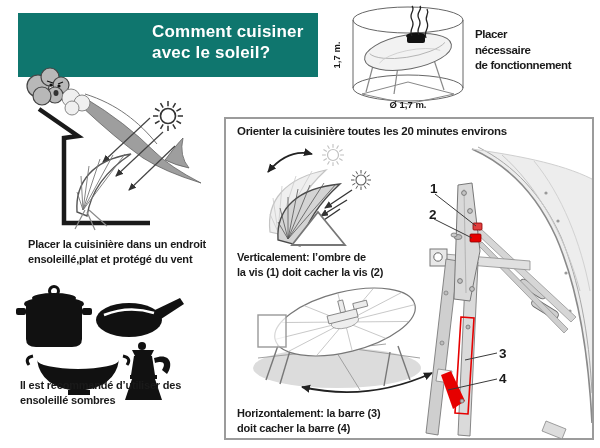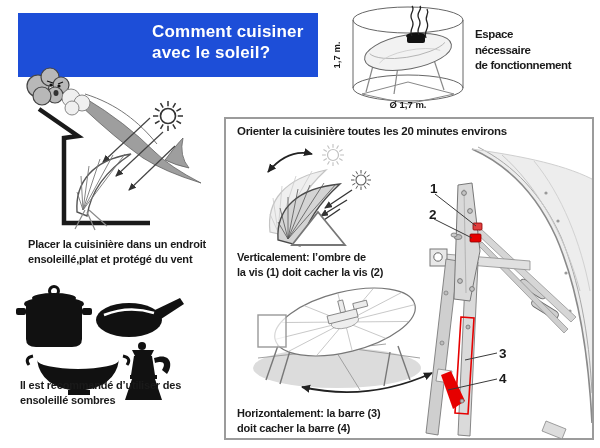--- a/index.html
+++ b/index.html
@@ -1,18 +1,18 @@
 <!DOCTYPE html>
 <html><head>
 <meta charset="utf-8">
 <style>
   html,body{margin:0;padding:0;background:#fff;}
   .page{position:relative;width:600px;height:448px;background:#ffffff;
         font-family:"Liberation Sans",sans-serif;overflow:hidden;}
-  .banner{position:absolute;left:18px;top:13px;width:300px;height:64px;background:#1d4ed8;}
+  .banner{position:absolute;left:18px;top:13px;width:300px;height:64px;background:#0f766e;}
   .banner-text{position:absolute;left:134px;top:8px;color:#ffffff;font-size:17px;
         font-weight:600;line-height:21px;letter-spacing:0.2px;white-space:nowrap;}
   .banner-text span{display:block;}
   .caption{position:absolute;color:#1a1a1a;font-size:11px;font-weight:700;
         line-height:14.5px;letter-spacing:-0.2px;white-space:nowrap;}
   .caption span{display:block;}
   .obox{position:absolute;left:224px;top:117px;width:370px;height:323px;
         border:2px solid #9b9b9b;box-sizing:border-box;background:#ffffff;}
   .obox-title{position:absolute;left:237px;top:125px;color:#1a1a1a;font-size:11.5px;
         font-weight:700;letter-spacing:-0.3px;white-space:nowrap;}
@@ -75,21 +75,21 @@
     <g fill="none" stroke="#222" stroke-width="1.3">
       <path d="M80,36 c-4,-7 4,-9 0,-16 c-4,-7 4,-9 0,-14"></path>
       <path d="M87,35 c-4,-7 4,-9 0,-16 c-4,-7 4,-9 1,-13"></path>
       <path d="M94,38 c-3,-7 4,-9 1,-16 c-3,-6 3,-8 0,-13"></path>
     </g>
     <text class="dim" x="8" y="55" text-anchor="middle" transform="rotate(-90 8 55)">1,7 m.</text>
     <text class="dim" x="76" y="108" text-anchor="middle">Ø 1,7 m.</text>
   </svg>
 
   <div class="caption" style="left:475px;top:27px;font-size:11.5px;letter-spacing:-0.4px;line-height:15.5px">
-    <span>Espace</span>
+    <span>Placer</span>
     <span>nécessaire</span>
     <span>de fonctionnement</span>
   </div>
 
   <svg class="illo" style="left:5px;top:64px;width:215px;height:172px" viewBox="0 0 215 172">
     <g>
       <path d="M80,34 Q120,58 150,88 Q165,103 196,119 Q160,108 138,94 Q110,74 76,42 Z" fill="#9e9e9e" stroke="#555" stroke-width="0.7"></path>
       <path d="M160,96 Q172,80 178,74 Q174,92 184,104 Q170,101 160,96 Z" fill="#9e9e9e" stroke="#555" stroke-width="0.7"></path>
       <path d="M80,30 C112,40 134,58 152,80" fill="none" stroke="#777" stroke-width="1"></path>
     </g>

